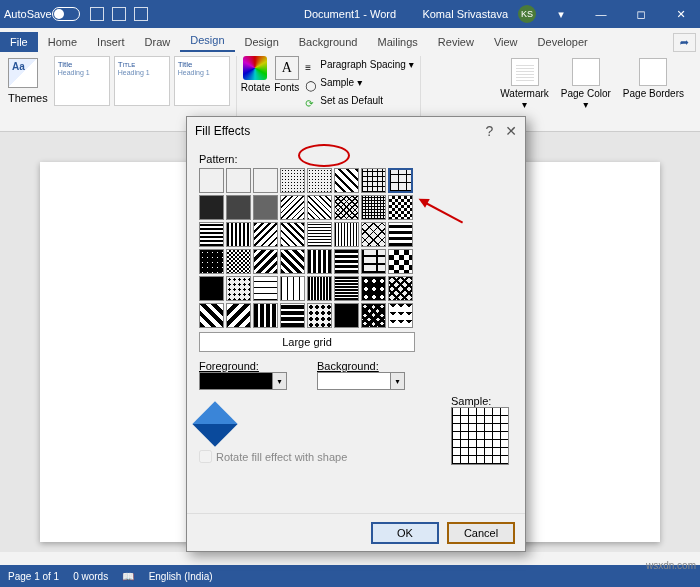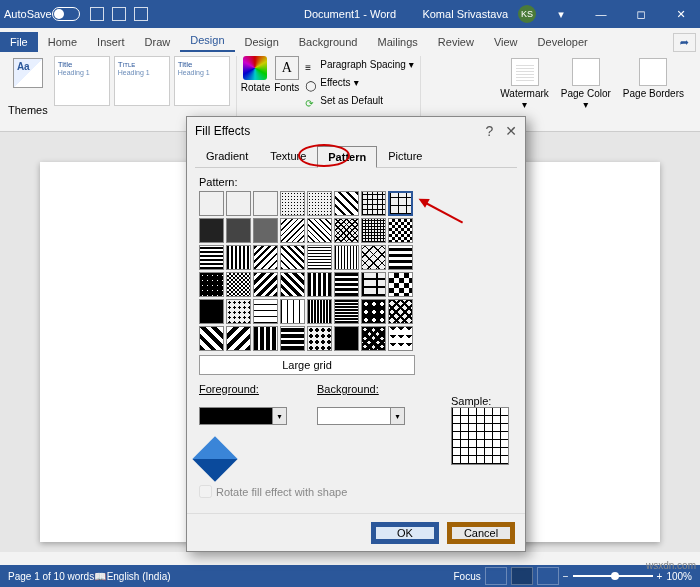--- a/index.html
+++ b/index.html
@@ -20,21 +20,21 @@
 
 .tabs { height: 24px; background: #f3f3f3; display: flex; align-items: flex-end; font-size: 11px; }
 .tabs .tab { padding: 4px 10px; color: #444; cursor: pointer; }
 .tabs .tab.file { background: #2b579a; color: #fff; }
 .tabs .tab.active { color: #2b579a; border-bottom: 2px solid #2b579a; }
 .tabs .share { margin-left: auto; padding: 2px 6px; border: 1px solid #ccc; margin-right: 4px; color: #2b579a; }
 
 
 .ribbon { height: 80px; background: #f3f3f3; border-bottom: 1px solid #ccc; display: flex; padding: 4px 6px; gap: 4px; }
 .ribbon-group { display: flex; gap: 4px; align-items: flex-start; border-right: 1px solid #ddd; padding-right: 6px; }
-.themes-btn { display: flex; flex-direction: column; align-items: center; gap: 16px; padding: 2px; }
+.themes-btn { display: flex; flex-direction: column; gap: 4px; padding: 2px; }
 .themes-icon { width: 30px; height: 30px; border: 1px solid #999; background: linear-gradient(135deg, #e8f0ff 50%, #fff 50%); position: relative; }
 .themes-icon::after { content: "Aa"; position: absolute; top: 2px; left: 3px; color: #2b579a; font-size: 10px; font-weight: bold; }
 .gallery-item { width: 56px; height: 50px; border: 1px solid #ccc; background: #fff; padding: 3px; font-size: 6px; overflow: hidden; }
 .gallery-item .gt { color: #2b579a; font-size: 8px; }
 .gallery-item .gh { color: #6a8bb8; font-size: 7px; }
 .colors-btn, .fonts-btn { display: flex; flex-direction: column; align-items: center; gap: 2px; font-size: 10px; }
 .colors-icon { width: 24px; height: 24px; background: conic-gradient(#c00,#cc0,#0c0,#0cc,#00c,#c0c,#c00); border-radius: 3px; }
 .fonts-icon { width: 24px; height: 24px; border: 1px solid #999; display: flex; align-items: center; justify-content: center; font-size: 14px; font-family: serif; }
 .fmt-list { font-size: 10px; line-height: 18px; padding-left: 2px; }
 .fmt-list .item { display: flex; align-items: center; gap: 3px; }
@@ -55,42 +55,42 @@
 .dlg-title .right { margin-left: auto; display: flex; gap: 12px; font-size: 14px; color: #555; }
 .dlg-tabs { display: flex; border-bottom: 1px solid #ccc; margin: 0 8px; font-size: 11px; }
 .dlg-tabs .dtab { padding: 4px 10px; border: 1px solid transparent; }
 .dlg-tabs .dtab.active { border: 1px solid #888; border-bottom: 1px solid #f0f0f0; background: #f0f0f0; font-weight: bold; position: relative; top: 1px; }
 .dlg-body { padding: 8px 12px; }
 .pattern-label { font-size: 11px; margin-bottom: 3px; }
 .pattern-grid { display: grid; grid-template-columns: repeat(8, 25px); grid-template-rows: repeat(6, 25px); gap: 2px; }
 .psw { width: 25px; height: 25px; border: 1px solid #888; background: #fff; }
 .pattern-name { width: 216px; height: 20px; border: 1px solid #999; background: #fff; text-align: center; line-height: 18px; font-size: 11px; margin: 4px 0 8px 0; }
 .color-row { display: flex; gap: 30px; font-size: 11px; }
-.color-col .clabel { display: block; margin-bottom: 12px; text-decoration: underline; }
+.color-col .clabel { display: block; margin-bottom: 0; text-decoration: underline; }
 .color-swatch { width: 88px; height: 18px; border: 1px solid #888; display: flex; }
 .color-swatch .cval { flex: 1; }
 .color-swatch .carrow { width: 14px; border-left: 1px solid #888; background: #e8e8e8; display: flex; align-items: center; justify-content: center; font-size: 8px; }
 .twc { display: flex; align-items: center; gap: 2px; margin: 18px 0 10px 0; font-size: 17px; font-weight: 400; }
 .twc-logo { width: 32px; height: 32px; background: linear-gradient(135deg, #3a85d8 50%, #0a4a9c 50%); transform: rotate(45deg); }
 .sample { position: absolute; right: 16px; bottom: 86px; }
 .sample-label { font-size: 11px; }
 .sample-box { width: 58px; height: 58px; border: 1px solid #888; background: #fff; background-image: repeating-linear-gradient(0deg,#000,#000 1px,transparent 1px,transparent 8px), repeating-linear-gradient(90deg,#000,#000 1px,transparent 1px,transparent 8px); }
 .rotate-row { display: flex; align-items: center; gap: 4px; font-size: 11px; color: #888; margin-top: 8px; }
 .rotate-row input { opacity: .5; }
 .dlg-buttons { position: absolute; bottom: 0; left: 0; right: 0; height: 38px; background: #f0f0f0; border-top: 1px solid #ddd; display: flex; justify-content: flex-end; align-items: center; gap: 8px; padding-right: 10px; }
-.dlg-buttons button { width: 68px; height: 22px; font-size: 11px; border: 5px solid #a16207; background: #e8e8e8; }
+.dlg-buttons button { width: 68px; height: 22px; font-size: 11px; border: 2px solid #a16207; background: #e8e8e8; }
 .dlg-buttons button.ok { background: #dce8f6; border-color: #2b579a; }
 
 
 .circle { position: absolute; left: 298px; top: 144px; width: 52px; height: 23px; border: 2.5px solid #c00; border-radius: 50%; z-index: 200; pointer-events: none; }
 .arrow-line { position: absolute; left: 422px; top: 200px; width: 46px; height: 2px; background: #c00; z-index: 200; transform: rotate(28deg); transform-origin: left center; }
 .arrow-head { position: absolute; left: 418px; top: 196px; width: 0; height: 0; border-right: 10px solid #c00; border-top: 5px solid transparent; border-bottom: 5px solid transparent; z-index: 200; transform: rotate(28deg); }
 
 
-.statusbar { position: absolute; bottom: 0; left: 0; right: 0; height: 22px; background: #2b579a; color: #fff; display: flex; align-items: center; font-size: 10px; padding: 0 8px; }
+.statusbar { position: absolute; bottom: 0; left: 0; right: 0; height: 22px; background: #2b579a; color: #fff; display: flex; align-items: center; font-size: 10px; padding: 0 8px; gap: 14px; }
 .statusbar .right { margin-left: auto; display: flex; align-items: center; gap: 4px; }
 .statusbar .viewbtn { width: 22px; height: 18px; border: 1px solid rgba(255,255,255,.3); }
 .statusbar .zoom-slider { width: 80px; height: 2px; background: #fff; position: relative; }
 .statusbar .zoom-slider::after { content: ""; position: absolute; width: 8px; height: 8px; background: #fff; border-radius: 50%; top: -3px; left: 38px; }
 .watermark { position: absolute; right: 4px; bottom: 16px; font-size: 10px; color: #888; z-index: 300; }
 </style>
 </head>
 <body>
 
 <div class="titlebar">
@@ -152,21 +152,21 @@
     <div class="colors-btn">
       <div class="colors-icon"></div>
       <span>Rotate</span>
     </div>
     <div class="fonts-btn">
       <div class="fonts-icon">A</div>
       <span>Fonts</span>
     </div>
     <div class="fmt-list">
       <div class="item"><span class="xicon">≡</span><span>Paragraph Spacing</span> ▾</div>
-      <div class="item"><span class="xicon">◯</span><span>Effects</span> ▾</div>
+      <div class="item"><span class="xicon">◯</span><span>Sample</span> ▾</div>
       <div class="item">
           <span class="xicon" style="color:#3a3">⟳</span>
           <span>Set as Default</span>
         </div>
     </div>
   </div>
   <div class="ribbon-group pc-group">
     <div class="bigbtn"><div class="bigicon water"></div><span>Watermark</span>▾</div>
     <div class="bigbtn"><div class="bigicon"></div><span>Page Color</span>▾</div>
     <div class="bigbtn">
@@ -181,26 +181,20 @@
   <div class="page"></div>
 </div>
 
 <div class="dialog">
   <div class="dlg-title">
     <span>Fill Effects</span>
     <div class="right">
       <span>?</span>
       <span>✕</span>
     </div>
-  </div>
-  <div class="dlg-tabs">
-    <div class="dtab">Gradient</div>
-    <div class="dtab">Texture</div>
-    <div class="dtab active">Pattern</div>
-    <div class="dtab">Picture</div>
   </div>
   <div class="dlg-body">
     <div class="pattern-label">Pattern:</div>
     <div class="pattern-grid">
 
       <div class="psw" style="background:radial-gradient(#000 8%,transparent 9%) 0 0/6px 6px"></div>
       <div class="psw" style="background:radial-gradient(#000 12%,transparent 13%) 0 0/4px 4px"></div>
       <div class="psw" style="background:radial-gradient(#000 18%,transparent 19%) 0 0/4px 4px"></div>
       <div class="psw" style="background:radial-gradient(#000 25%,transparent 26%) 0 0/3px 3px"></div>
       <div class="psw" style="background:radial-gradient(#000 30%,transparent 31%) 0 0/3px 3px"></div>
@@ -285,25 +279,15 @@
 
 <div class="circle"></div>
 <div class="arrow-line"></div>
 <div class="arrow-head"></div>
 
 <div class="statusbar">
   <span>Page 1 of 1</span>
   <span>0 words</span>
   <span>📖</span>
   <span>English (India)</span>
-  <div class="right">
-    <span>Focus</span>
-    <span class="viewbtn"></span>
-    <span class="viewbtn" style="background:#1a3d6e"></span>
-    <span class="viewbtn"></span>
-    <span>−</span>
-    <div class="zoom-slider"></div>
-    <span>+</span>
-    <span>100%</span>
-  </div>
 </div>
 
 <div class="watermark">wsxdn.com</div>
 
 </body></html>

